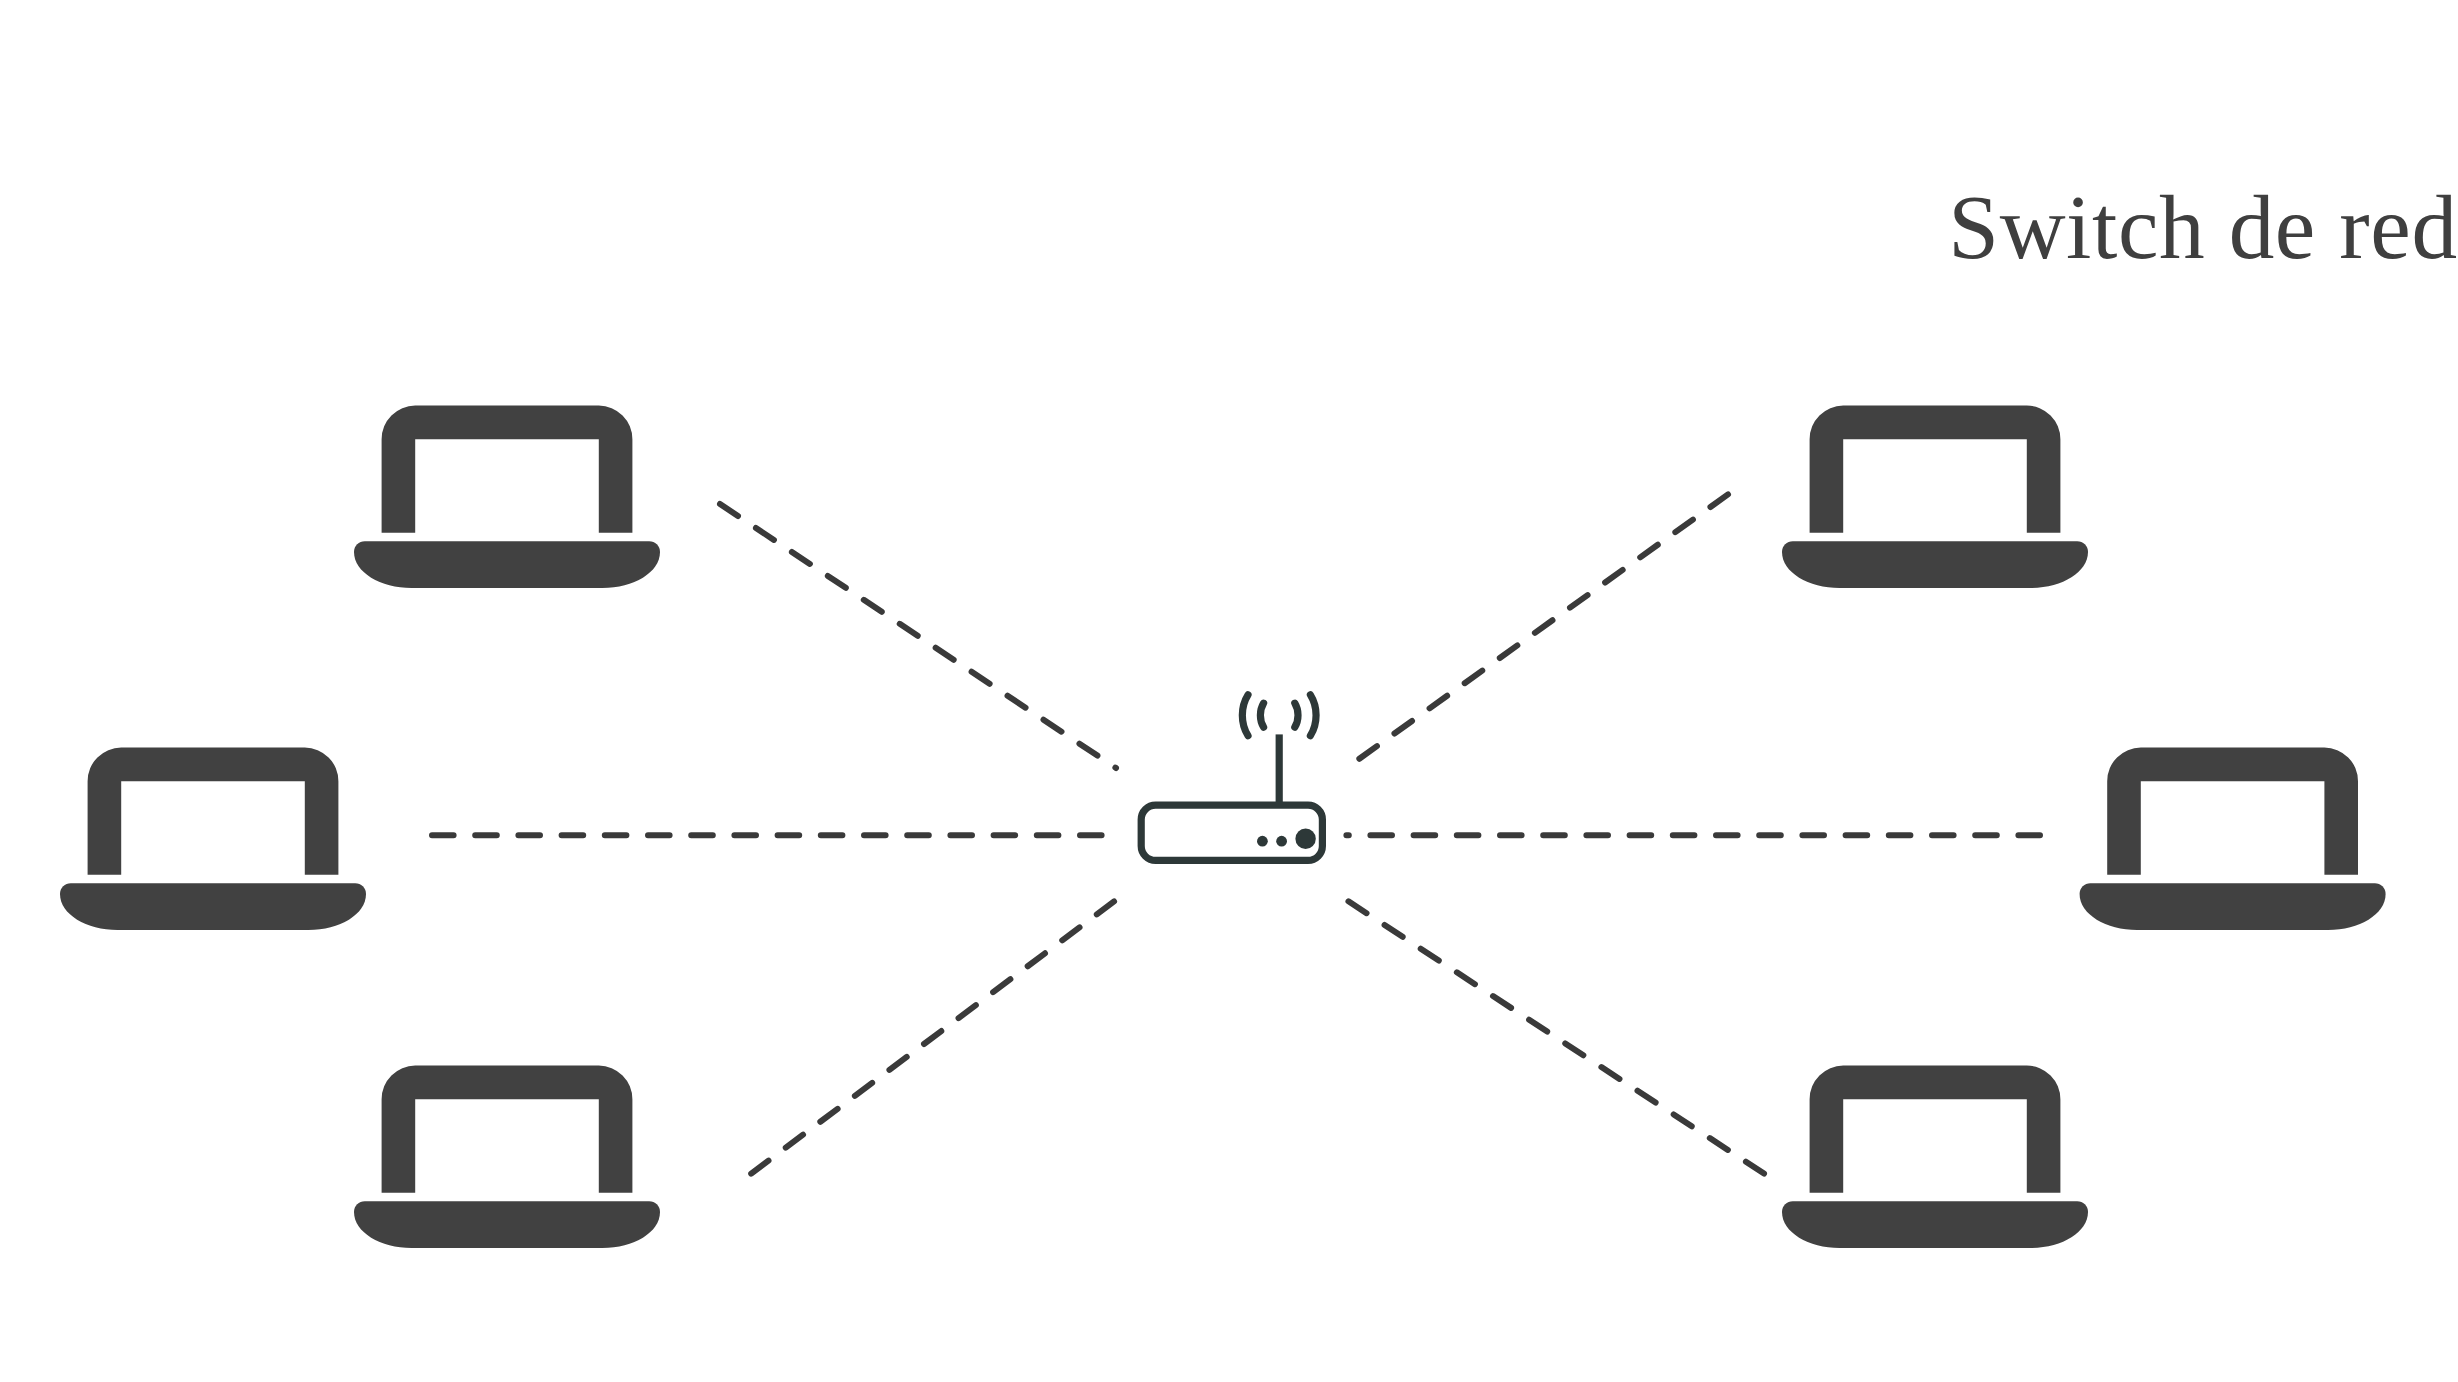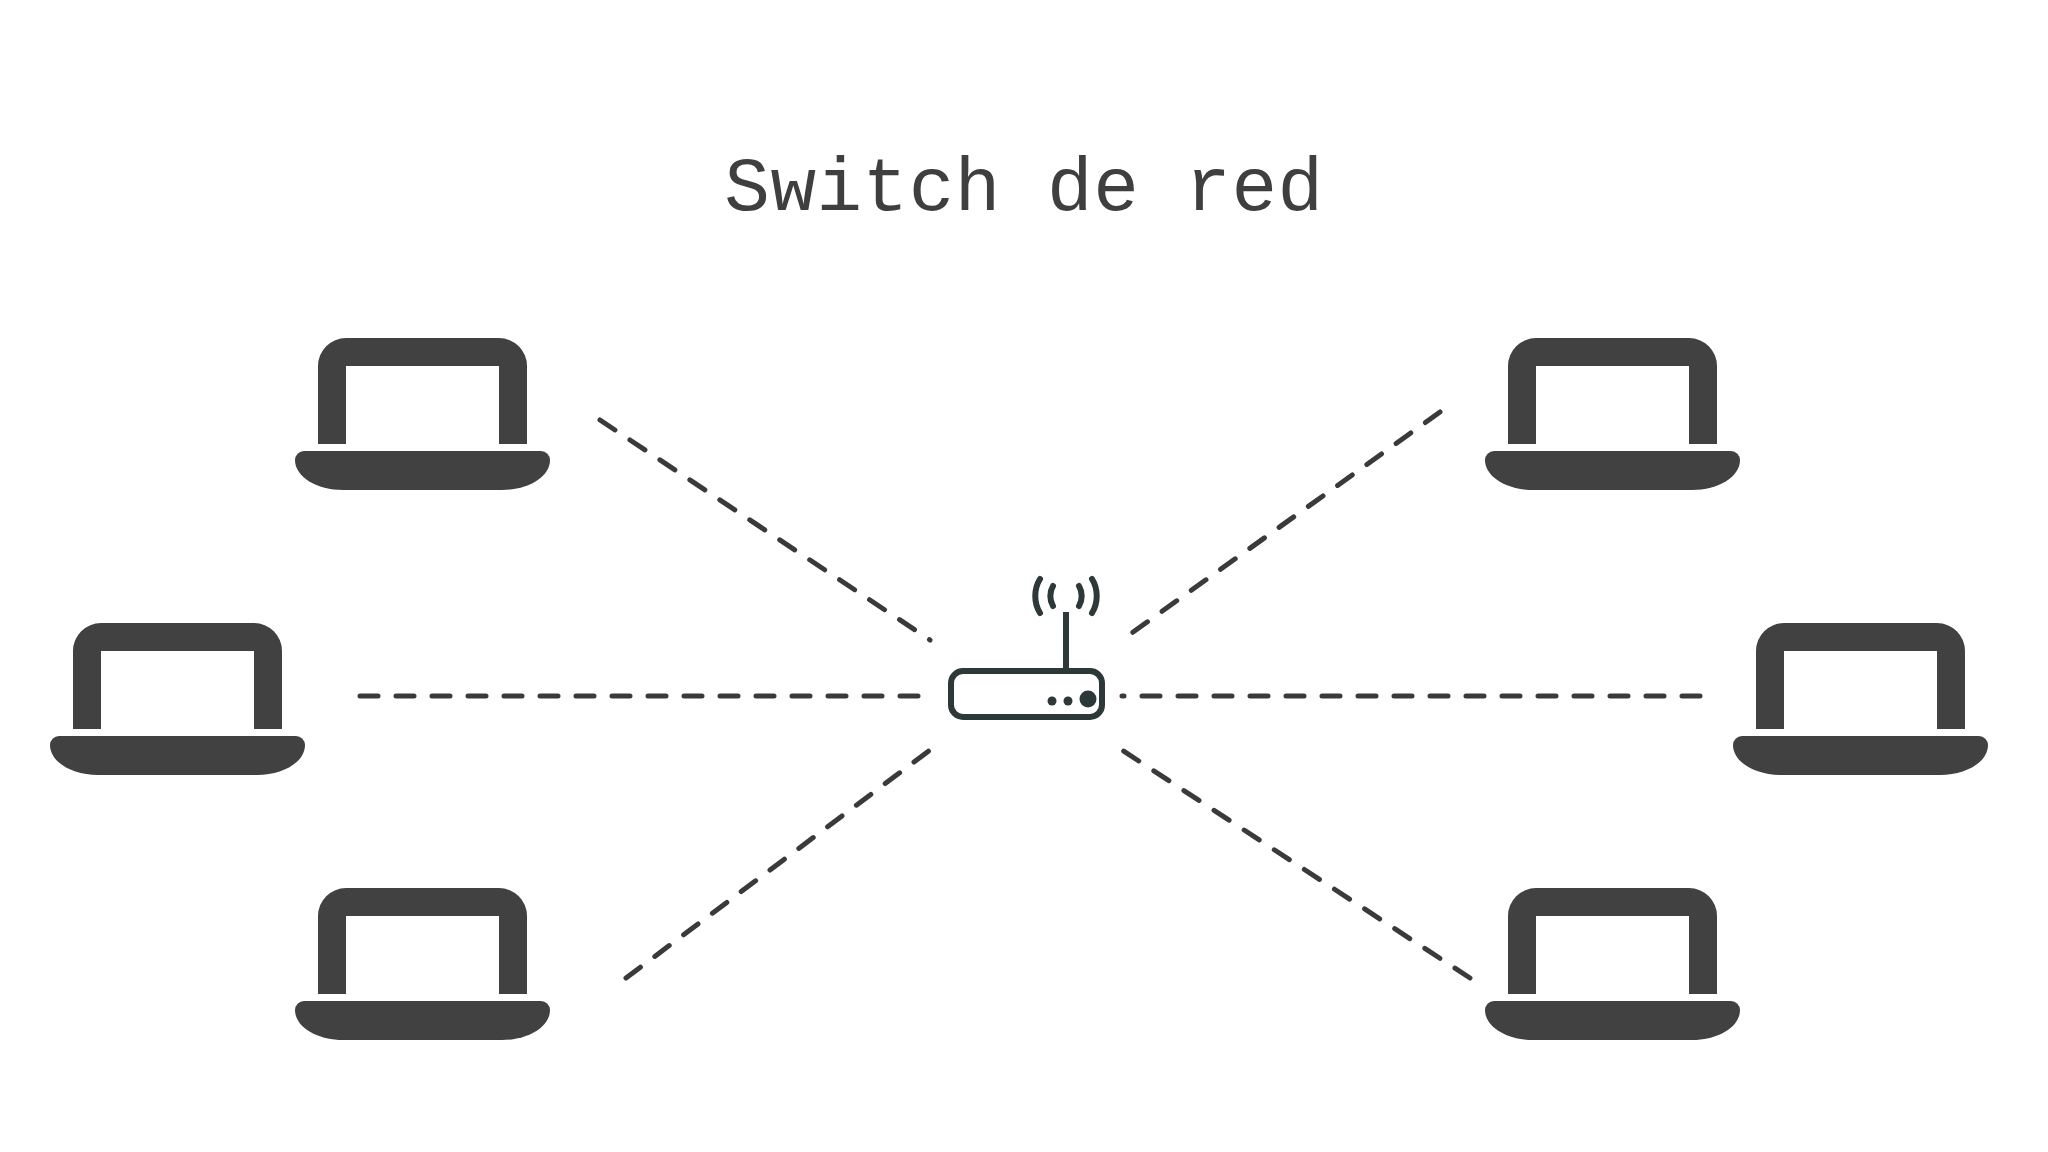--- a/index.html
+++ b/index.html
@@ -18,22 +18,22 @@
     position: relative;
     width: 2048px;
     height: 1152px;
     background: #ffffff;
   }
   .diagram-title {
     position: absolute;
     left: 0;
     top: 152px;
     width: 2048px;
-    text-align: center;
-    font-family: Liberation Mono, monospace;
+    text-align: right;
+    font-family: Liberation Serif, serif;
     font-size: 76px;
     font-weight: 400;
     line-height: 1;
     color: #3f3f3f;
     letter-spacing: 0.5px;
     white-space: nowrap;
   }
   #stage {
     position: absolute;
     left: 0;

